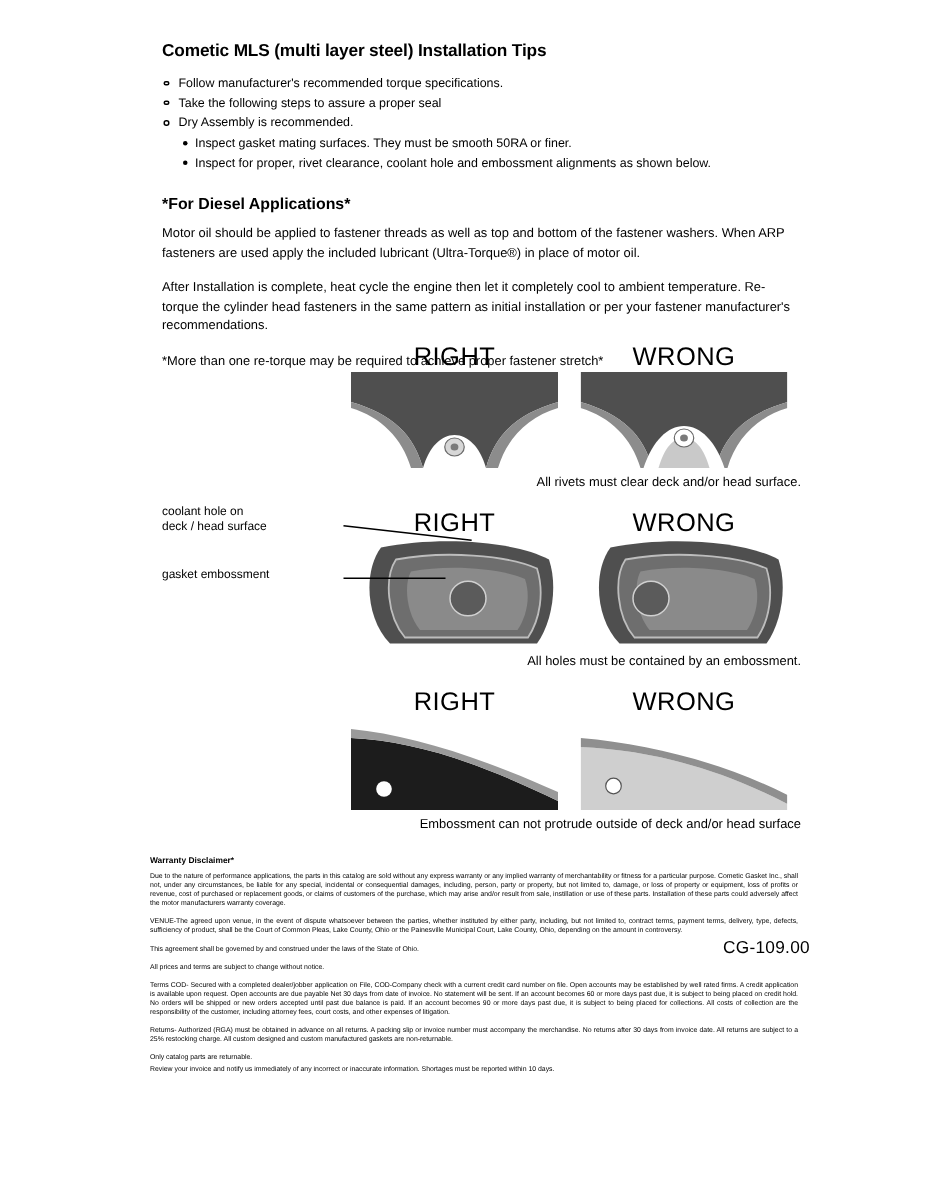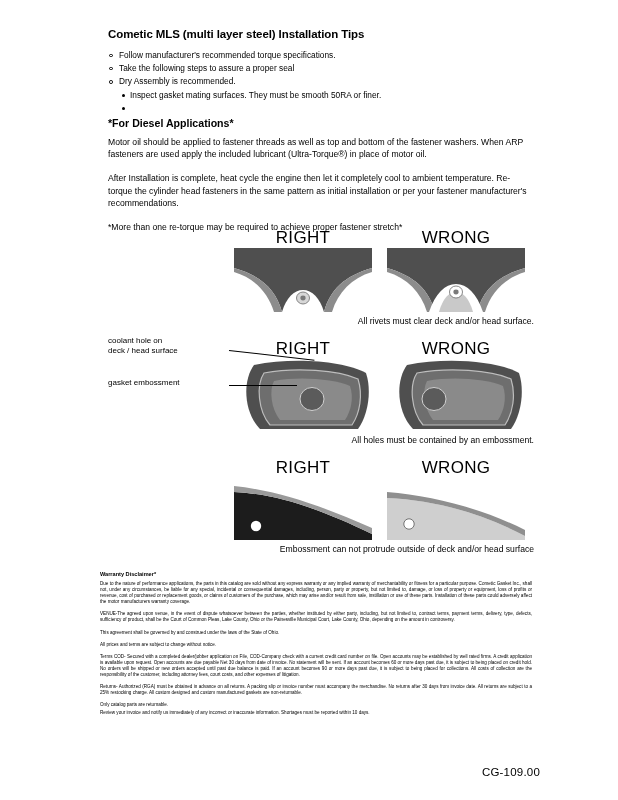--- a/index.html
+++ b/index.html
@@ -12,21 +12,21 @@
     height: 800px;
     font-family: "Liberation Sans", sans-serif;
     color: #000000;
     position: relative;
     overflow: hidden;
   }
   .page {
     position: absolute;
     left: 0; top: 0;
     width: 618px;
-    height: 800px;
+    height: 660px;
   }
   .content {
     position: absolute;
     left: 108px;
     top: 28px;
     width: 420px;
   }
   h1.title {
     font-size: 11.5px;
     font-weight: bold;
@@ -170,21 +170,21 @@
     <h1 class="title">Cometic MLS (multi layer steel) Installation Tips</h1>
 
     <ul class="bullet-list">
       <li><span class="circ"></span><span>Follow manufacturer's recommended torque specifications.</span></li>
       <li><span class="circ"></span><span>Take the following steps to assure a proper seal</span></li>
       <li><span class="circ"></span><span>Dry Assembly is recommended.</span></li>
     </ul>
 
     <ul class="sub-list">
       <li><span class="dot"></span><span>Inspect gasket mating surfaces.  They must be smooth 50RA or finer.</span></li>
-      <li><span class="dot"></span></li>
+      <li><span class="dot"></span><span>Inspect for proper, rivet clearance, coolant hole and embossment alignments as shown below.</span></li>
     </ul>
 
     <h2 class="subtitle">*For Diesel Applications*</h2>
     <p class="para">Motor oil should be applied to fastener threads as well as top and bottom of the fastener washers. When ARP fasteners are used apply the included lubricant (Ultra-Torque®) in place of motor oil.</p>
     <p class="para">After Installation is complete, heat cycle the engine then let it completely cool to ambient temperature. Re-torque the cylinder head fasteners in the same pattern as initial installation or per your fastener manufacturer's recommendations.</p>
     <p class="para tight">*More than one re-torque may be required to achieve proper fastener stretch*</p>
   </div>
 
   <div class="figures">
 

